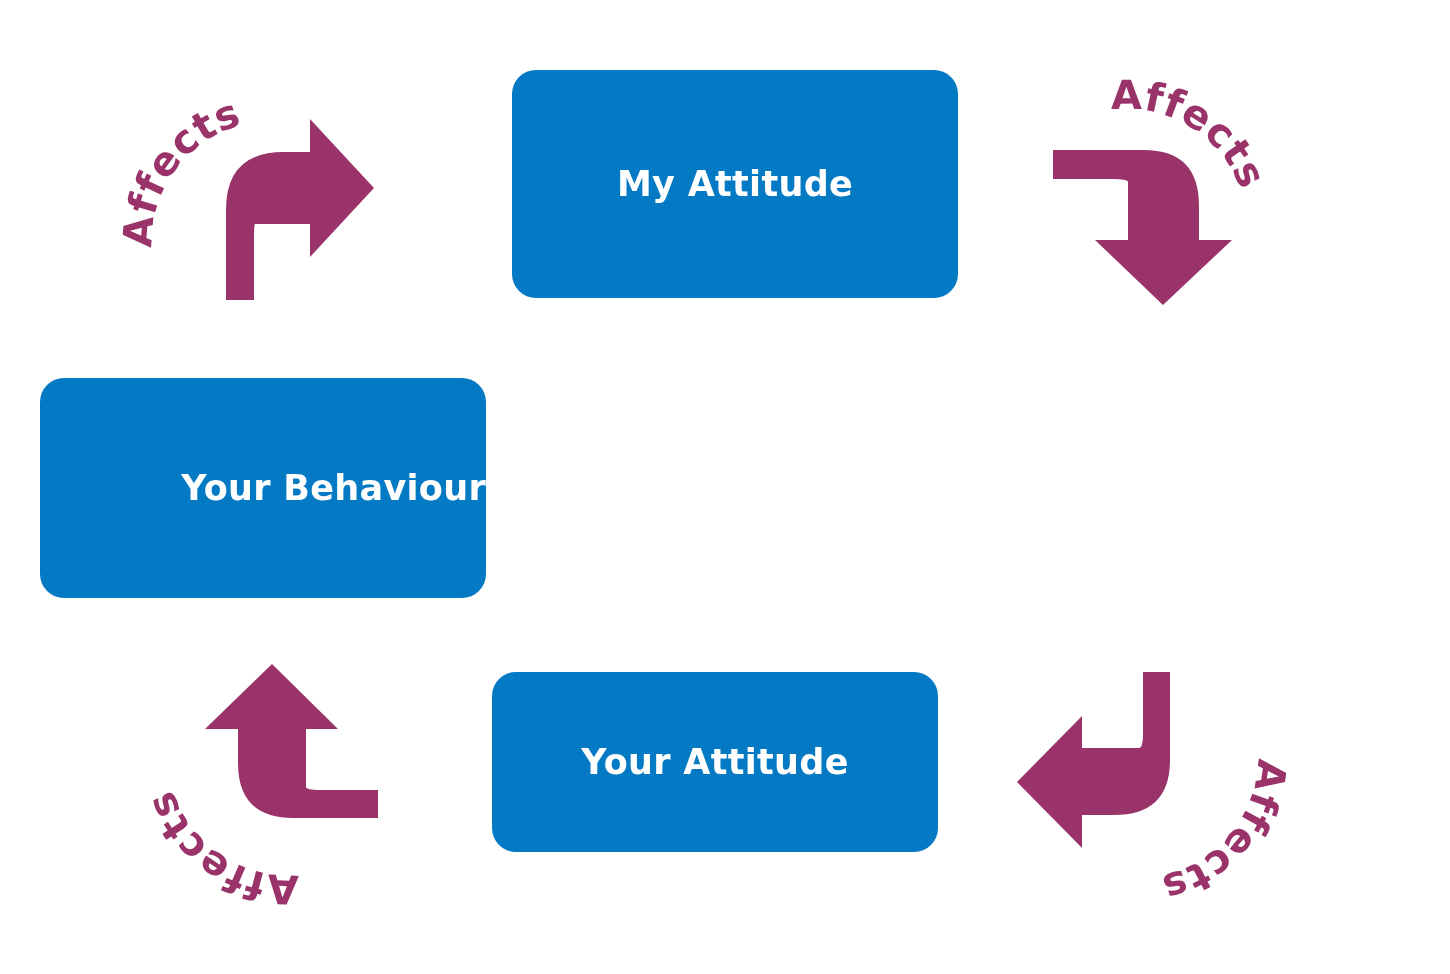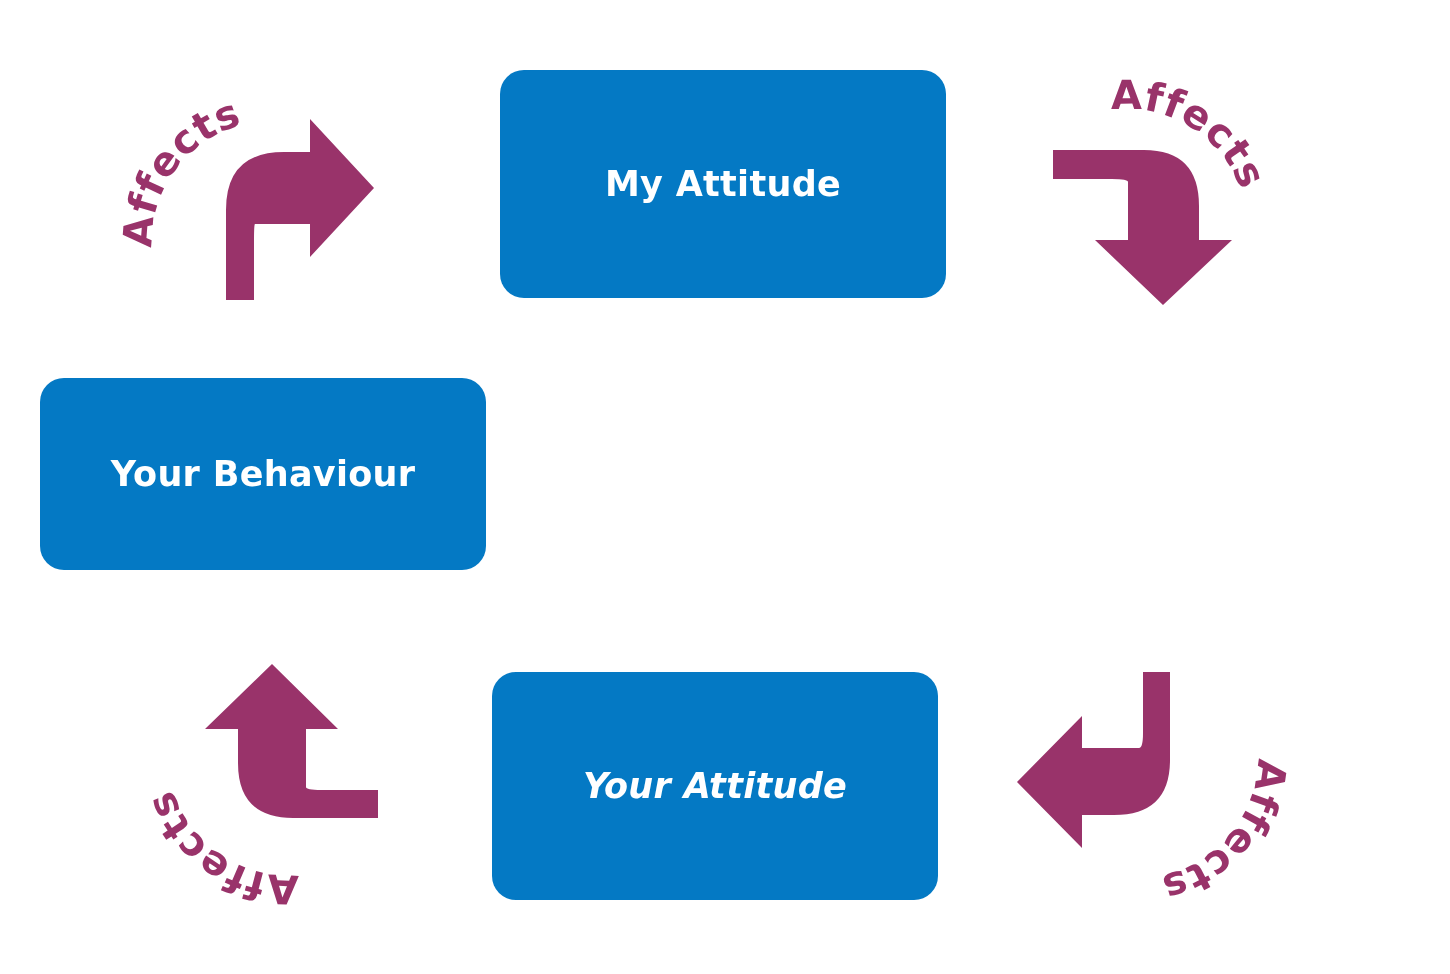--- a/index.html
+++ b/index.html
@@ -29,23 +29,23 @@
   .node-label {
     color: #ffffff;
     font-family: "DejaVu Sans", sans-serif;
     font-weight: bold;
     font-size: 35px;
     letter-spacing: 0.3px;
     line-height: 1.1;
     text-align: center;
     white-space: nowrap;
   }
-  #box-my-attitude   { left: 500px; top: 70px;  width: 446px; height: 228px; }
-  #box-your-attitude { left: 492px; top: 672px; width: 446px; height: 228px; font-style: italic; }
-  #box-your-behaviour{ left: 40px;  top: 378px; width: 446px; height: 192px; }
+  #box-my-attitude   { left: 512px; top: 70px;  width: 446px; height: 228px; }
+  #box-your-attitude { left: 492px; top: 672px; width: 446px; height: 180px; }
+  #box-your-behaviour{ left: 40px;  top: 378px; width: 446px; height: 220px; justify-content: flex-end; }
   #box-my-behaviour  { left: 948px; top: 378px; width: 446px; height: 220px; }
 
   .arrow-layer {
     position: absolute;
     left: 0;
     top: 0;
     width: 1450px;
     height: 974px;
     pointer-events: none;
   }

